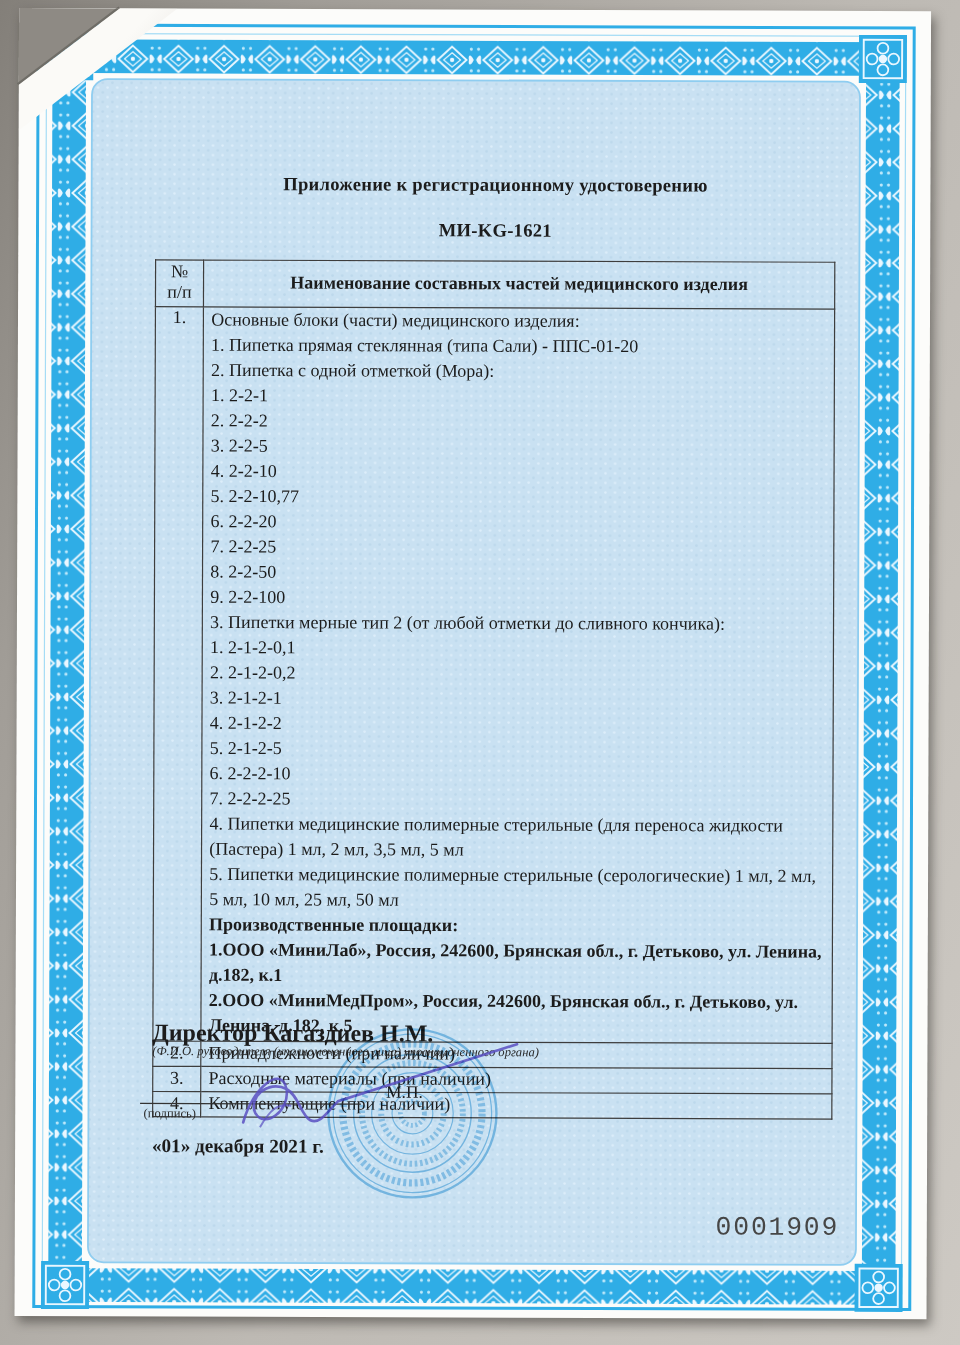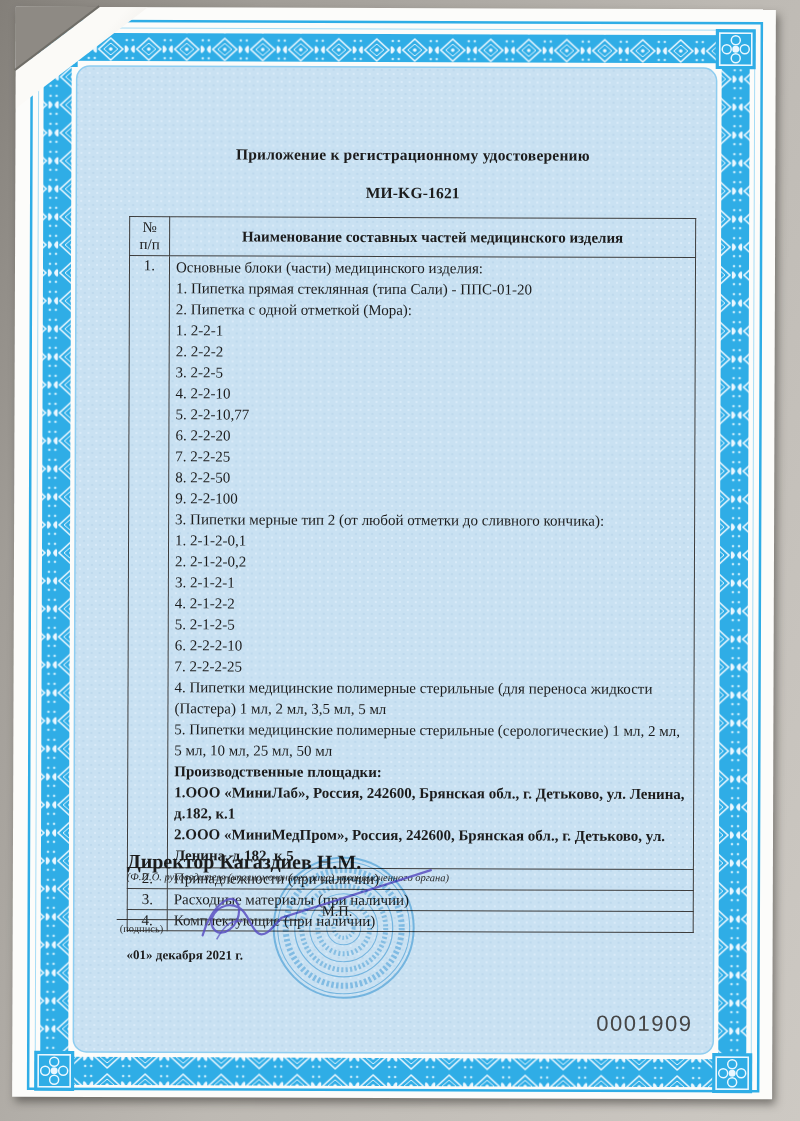--- a/index.html
+++ b/index.html
@@ -35,26 +35,26 @@
   td.body{padding:1px 6px;}
   .cl{line-height:21px;}
   .cl.bold{font-weight:bold;}
   tr.small-row td{height:20px;line-height:20px;padding:0 6px;}
   tr.small-row td.num{padding:0;}
   .director{position:absolute;left:114px;top:843px;font-weight:bold;font-size:20px;}
   .fio{position:absolute;left:114px;top:864px;font-size:10.5px;font-style:italic;color:#2a2a2a;}
   .sig-line{position:absolute;left:104px;top:889px;width:184px;height:23px;border-bottom:1.5px solid #333;}
   .podpis{position:absolute;left:107px;top:916px;font-size:10.5px;color:#2a2a2a;}
   .mp{position:absolute;left:309px;top:895px;font-size:14.5px;}
-  .date{position:absolute;left:114px;top:940px;font-weight:bold;font-size:13px;}
+  .date{position:absolute;left:114px;top:940px;font-weight:bold;font-size:16px;}
   .sig{position:absolute;left:160px;top:840px;z-index:4;}
   .stamp{position:absolute;left:256px;top:845px;z-index:5;mix-blend-mode:multiply;opacity:.8;}
   .serial{
     position:absolute;left:584px;top:1002px;z-index:4;
-    font-family:Liberation Sans, sans-serif;
+    font-family:Liberation Mono, monospace;
     font-size:22px;color:#464646;letter-spacing:1.5px;
   }
   .fold-gray{
     position:absolute;left:0;top:0;width:140px;height:120px;z-index:6;
     clip-path:polygon(0 0,84px 0,0 64px);background:#8e8a84;
   }
   .fold-white{
     position:absolute;left:0;top:0;width:140px;height:120px;z-index:7;
     clip-path:polygon(84px 0,132px 0,0 102px,0 64px);
     background:linear-gradient(132deg,#fbfaf7 45%,#d8d5d0 100%);

